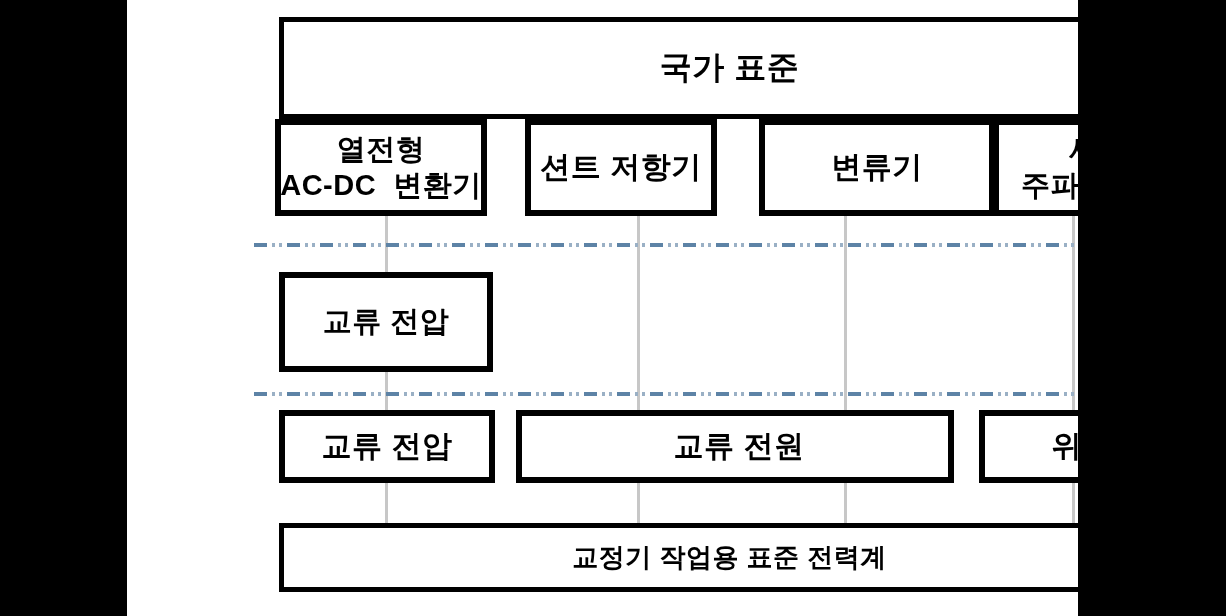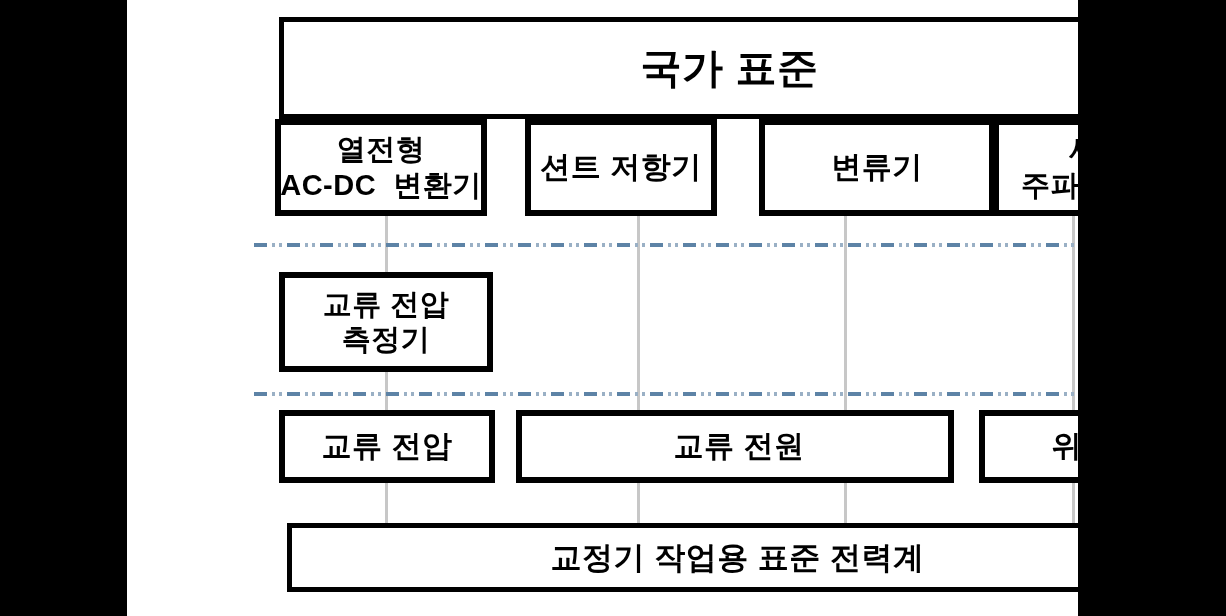--- a/index.html
+++ b/index.html
@@ -33,30 +33,30 @@
   .dashline.d2 { top:392px; }
   
   .node {
     position:absolute; box-sizing:border-box; z-index:3;
     background:#ffffff; border:6px solid #000000;
     display:flex; flex-direction:column; align-items:center; justify-content:center;
     font-weight:bold; color:#000000; text-align:center;
     font-size:30px; line-height:1.22; white-space:pre; letter-spacing:0.5px;
   }
   .node .line { display:block; }
-  .node.top      { left:152px; top:17px;  width:901px; height:102px;  font-size:41px; border-width:5px; }
+  .node.top      { left:152px; top:17px;  width:901px; height:102px;  font-size:32px; border-width:5px; }
   .node.l2a      { left:148px; top:119px; width:212px; height:97px;  font-size:29px; }
   .node.l2b      { left:398px; top:119px; width:192px; height:97px;  }
   .node.l2c      { left:632px; top:119px; width:236px; height:97px;  }
   .node.l2d      { left:866px; top:119px; width:212px; height:97px;  font-size:29px; }
   .node.l3a      { left:152px; top:272px; width:214px; height:100px; font-size:29px; }
   .node.l4a      { left:152px; top:410px; width:216px; height:73px;  }
   .node.l4b      { left:389px; top:410px; width:438px; height:73px;padding-left:8px;  }
   .node.l4c      { left:852px; top:410px; width:206px; height:73px;  }
-  .node.bottom   { left:152px; top:523px; width:901px; height:69px;  font-size:31px; border-width:5px;margin-left:8px; }
+  .node.bottom   { left:152px; top:523px; width:901px; height:69px;  font-size:26px; border-width:5px; }
   
   .frame-bar { position:absolute; top:0; height:616px; background:#000000; z-index:5; }
   .frame-bar.left  { left:0; width:127px; }
   .frame-bar.right { left:1078px; width:148px; }
 </style>
 </head>
 <body>
 
 <div class="stage">
   <div class="content">
@@ -86,21 +86,20 @@
       <span class="line">변류기</span>
     </div>
 
     <div class="node l2d">
       <span class="line">세슘</span>
       <span class="line">주파수 표준</span>
     </div>
 
     <div class="node l3a">
       <span class="line">교류 전압</span>
-      <span class="line">측정기</span>
     </div>
 
     <div class="node l4a">
       <span class="line">교류 전압</span>
     </div>
 
     <div class="node l4b">
       <span class="line">교류 전원</span>
     </div>
 

